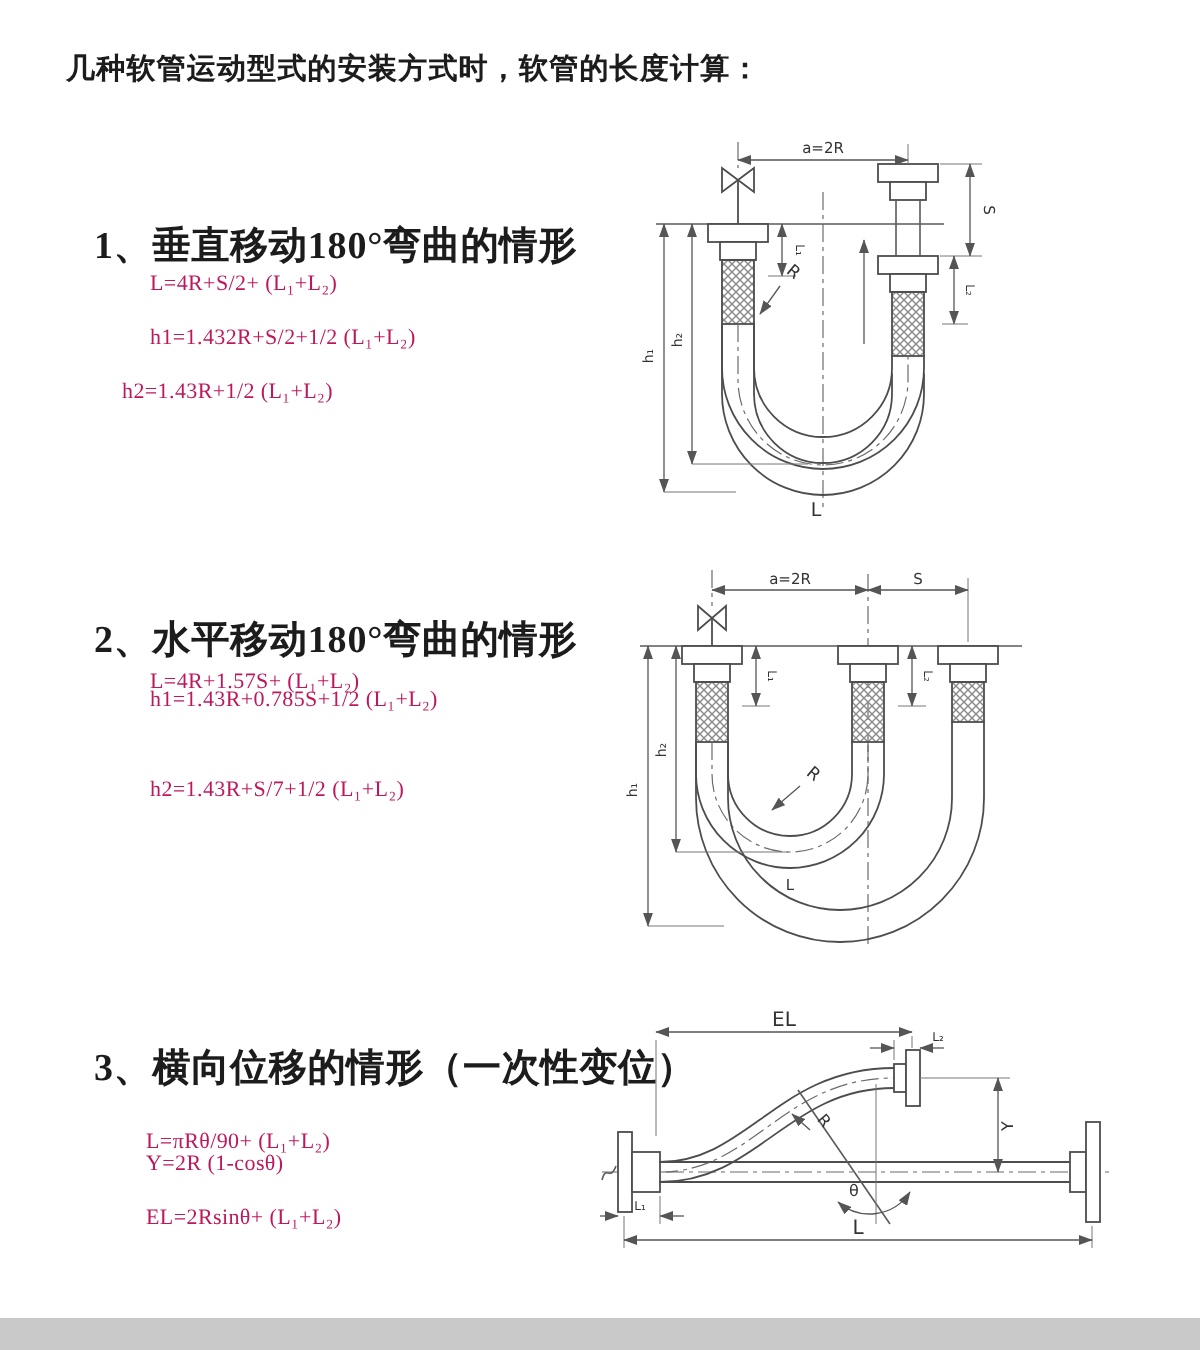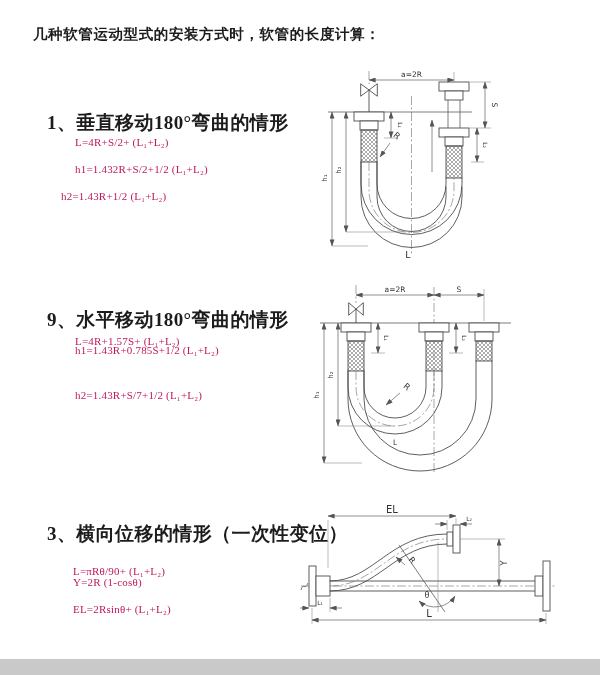--- a/index.html
+++ b/index.html
@@ -32,21 +32,21 @@
 </head>
 <body>
 
 <div class="abs doc-title">几种软管运动型式的安装方式时，软管的长度计算：</div>
 
 <div class="abs sec-head" style="left:47px;top:110px;">1、垂直移动180°弯曲的情形</div>
 <div class="abs fline" style="left:75px;top:136px;">L=4R+S/2+ (L₁+L₂)</div>
 <div class="abs fline" style="left:75px;top:163px;">h1=1.432R+S/2+1/2 (L₁+L₂)</div>
 <div class="abs fline" style="left:61px;top:190px;">h2=1.43R+1/2 (L₁+L₂)</div>
 
-<div class="abs sec-head" style="left:47px;top:307px;">9、水平移动180°弯曲的情形</div>
+<div class="abs sec-head" style="left:47px;top:307px;">2、水平移动180°弯曲的情形</div>
 <div class="abs fline" style="left:75px;top:335px;">L=4R+1.57S+ (L₁+L₂)</div>
 <div class="abs fline" style="left:75px;top:344px;">h1=1.43R+0.785S+1/2 (L₁+L₂)</div>
 <div class="abs fline" style="left:75px;top:389px;">h2=1.43R+S/7+1/2 (L₁+L₂)</div>
 
 <div class="abs sec-head" style="left:47px;top:521px;">3、横向位移的情形（一次性变位）</div>
 <div class="abs fline" style="left:73px;top:549px;margin-top:16px;">L=πRθ/90+ (L₁+L₂)</div>
 <div class="abs fline" style="left:73px;top:576px;">Y=2R (1-cosθ)</div>
 <div class="abs fline" style="left:73px;top:603px;">EL=2Rsinθ+ (L₁+L₂)</div>
 
 <svg style="left:303px;top:66px;" width="262" height="196" viewBox="0 0 260 196">

